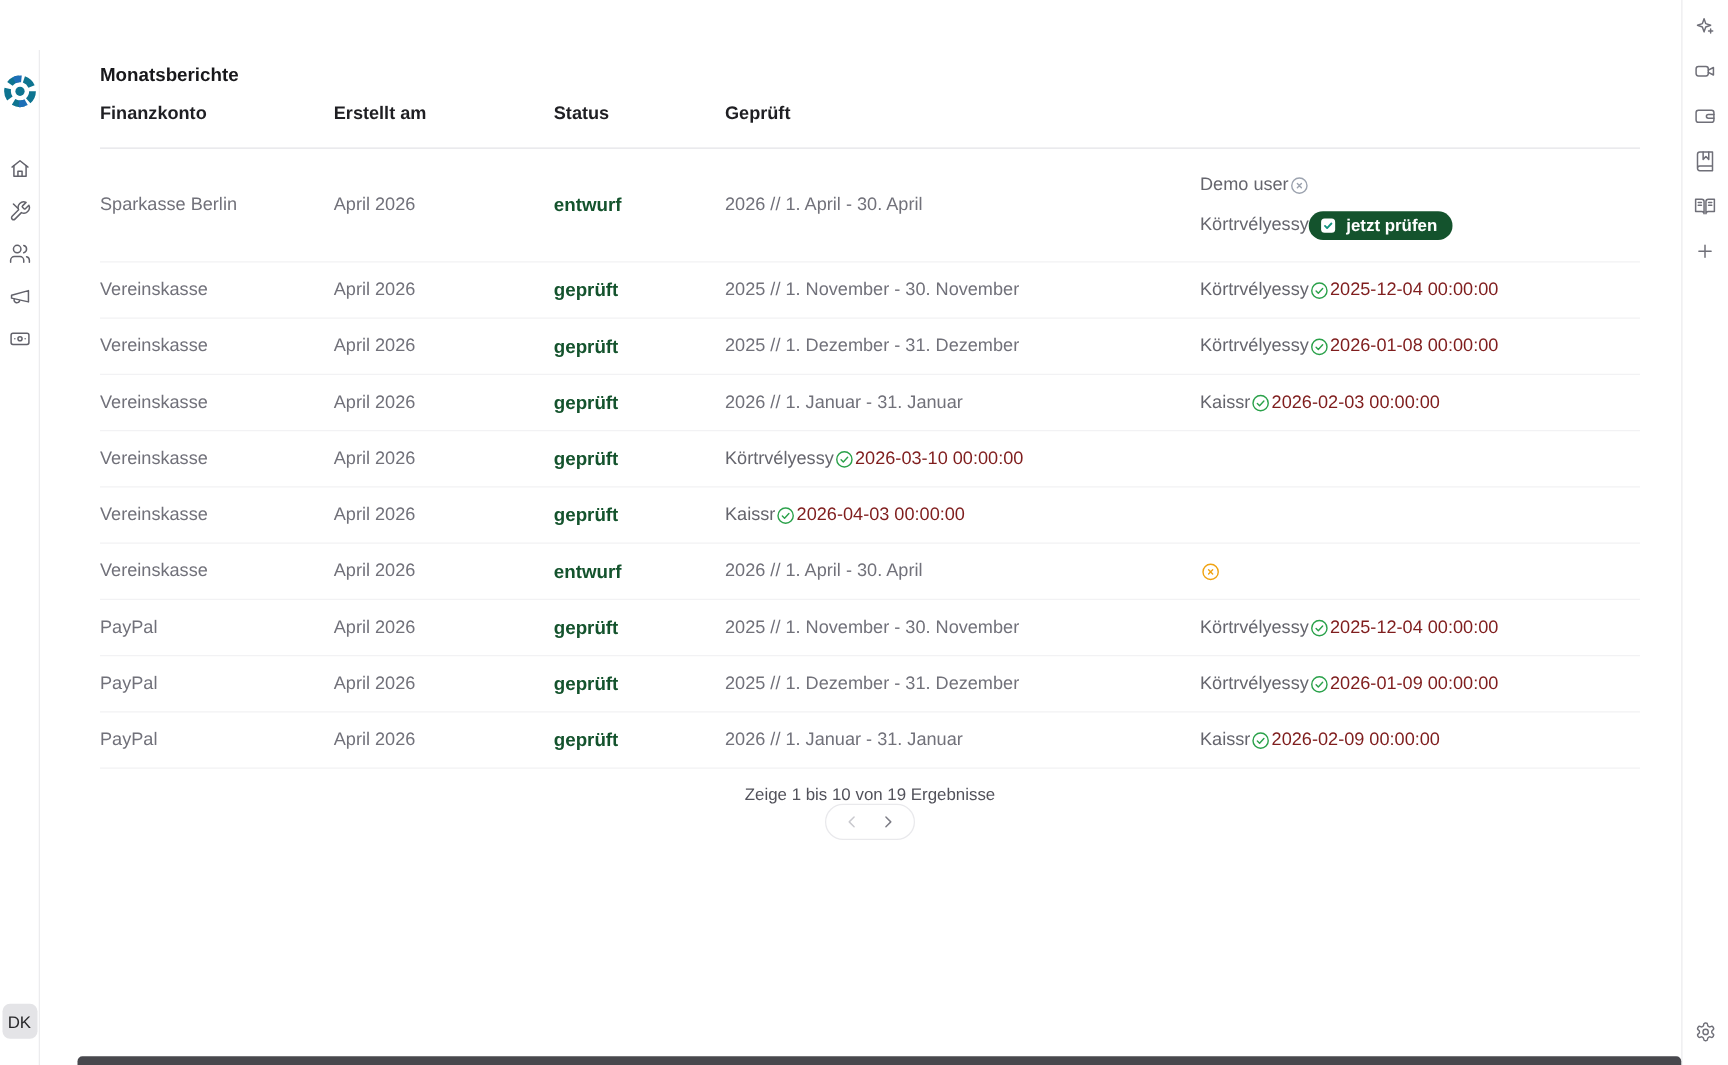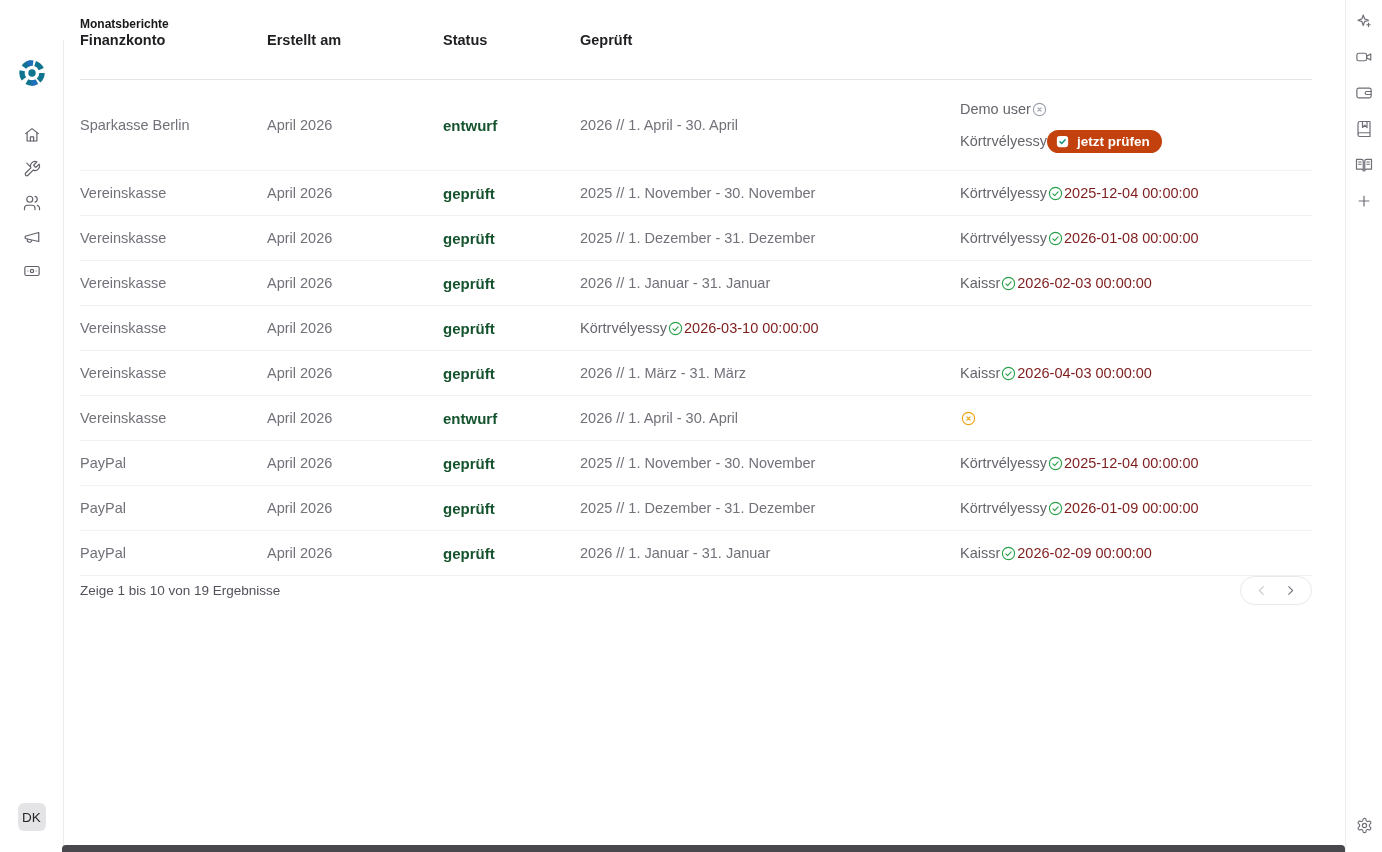--- a/index.html
+++ b/index.html
@@ -6,21 +6,21 @@
   html,body { width:1382px; height:852px; }
   body {
     font-family:"Liberation Sans", sans-serif;
     background:#ffffff; color:#18181b;
     position:relative; overflow:hidden;
   }
   .icon { display:block; flex:none; }
 
   
   .left-rail {
-    position:absolute; left:0; top:0; bottom:0; width:64px;
+    position:absolute; left:0; top:0; bottom:0; width:32px;
     border-right:1px solid #ececee; background:#fff;
     display:flex; flex-direction:column; align-items:center; padding-top:19px;margin-top:40px;
   }
   .rail-logo { width:28px; height:28px; margin-bottom:31px; }
   .rail-btn {
     width:36px; height:34px; display:flex; align-items:center; justify-content:center;
     background:none; border:none; cursor:pointer; color:#62626b;
   }
   .rail-user {
     position:absolute; bottom:21px; left:50%; transform:translateX(-50%);
@@ -33,52 +33,52 @@
   .right-rail {
     position:absolute; right:0; top:0; bottom:0; width:37px;
     border-left:1px solid #ececee; background:#fff;
     display:flex; flex-direction:column; align-items:center; padding-top:3px;
   }
   .right-rail .rail-btn { height:36px; width:34px; color:#6f6f78; }
   .rail-bottom { position:absolute; bottom:9px; left:50%; transform:translateX(-50%); }
 
   
   .main { position:absolute; left:48px; right:37px; top:0; bottom:0; padding:0 33px 0 32px; }
-  .page-title { margin-top:17px; font-size:12px; font-weight:700; color:#18181b; }
+  .page-title { margin-top:52px; font-size:15px; font-weight:700; color:#18181b; }
 
   .grid-row {
     display:grid;
     grid-template-columns:187px 176px 137px 380px 1fr;
     align-items:center;
   }
-  .thead { margin-top:1px; padding-bottom:31px; border-bottom:1px solid #e4e4e7; }
+  .thead { margin-top:14px; padding-bottom:19px; border-bottom:1px solid #e4e4e7; }
   .th { font-size:14.5px; font-weight:700; color:#1f1f23; }
 
   .trow { min-height:45px; border-bottom:1px solid #f2f2f4; }
   .trow.tall { padding:13px 0; }
   .td { font-size:14.5px; color:#71717a; }
   .td.status { font-size:15px; font-weight:700; color:#14532d; }
 
   .gep-line { display:flex; align-items:center; min-height:32px; }
   .gep-name { font-size:14.5px; color:#65656d; }
   .gep-time { font-size:14.5px; color:#7f1d1d; }
   .ic-gray  { color:#9ca3af; }
   .ic-green { color:#2aa14a; }
   .ic-amber { color:#f0a312; }
 
   .check-btn {
     display:flex; align-items:center; gap:7px;
-    background:#c2410c; color:#ffffff; border:none; cursor:pointer;
+    background:#14532d; color:#ffffff; border:none; cursor:pointer;
     height:23px; padding:0 12px 0 8px; border-radius:12px;
     font-family:"Liberation Sans", sans-serif; font-size:13.5px; font-weight:700;
   }
   .check-btn .icon { color:#ffffff; }
 
   
-  .tfoot { margin-top:0; display:flex; align-items:center; justify-content:space-between; }
+  .tfoot { margin-top:13px; display:flex; align-items:center; justify-content:space-between;flex-direction:column; }
   .result-summary { font-size:13.5px; color:#52525b; }
   .pager {
     display:flex; align-items:center; gap:12px;
     border:1px solid #e9e9ec; border-radius:999px; padding:5px 12px; background:#fff;
   }
   .pager-btn { background:none; border:none; padding:0; cursor:pointer; display:flex; }
   .pager-btn.prev { color:#c9c9ce; }
   .pager-btn.next { color:#7c7c85; }
 
   
@@ -230,21 +230,20 @@
               <path d="M8.3 12.4l2.5 2.5 4.9-5.2"></path>
             </svg>
             <span class="gep-time">2026-03-10 00:00:00</span>
           </div>
         </div>
       </div>
       <div class="grid-row trow">
         <div class="td">Vereinskasse</div>
         <div class="td">April 2026</div>
         <div class="td status">geprüft</div>
-        <div class="td">2026 // 1. März - 31. März</div>
         <div class="td">
           <div class="gep-line">
             <span class="gep-name">Kaissr</span>
             <svg class="icon ic-green" style="width:17px;height:17px" viewBox="0 0 24 24" fill="none" stroke="currentColor" stroke-width="1.6" stroke-linecap="round" stroke-linejoin="round">
               <circle cx="12" cy="12" r="8.6"></circle>
               <path d="M8.3 12.4l2.5 2.5 4.9-5.2"></path>
             </svg>
             <span class="gep-time">2026-04-03 00:00:00</span>
           </div>
         </div>

